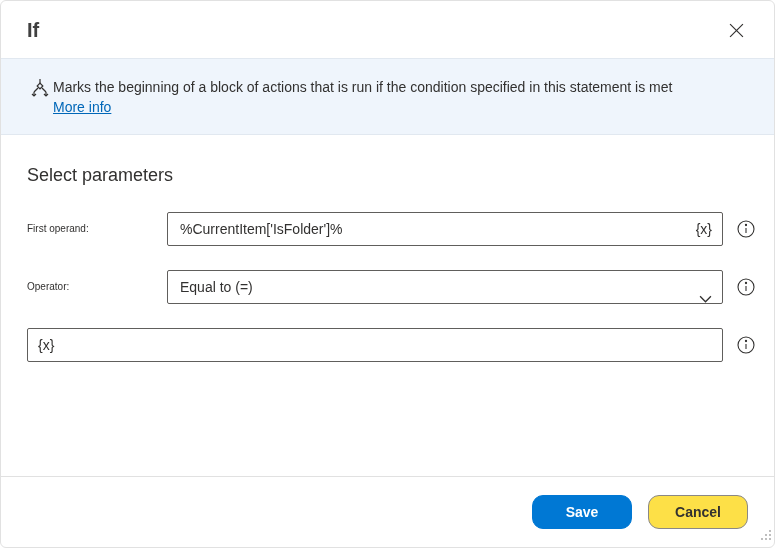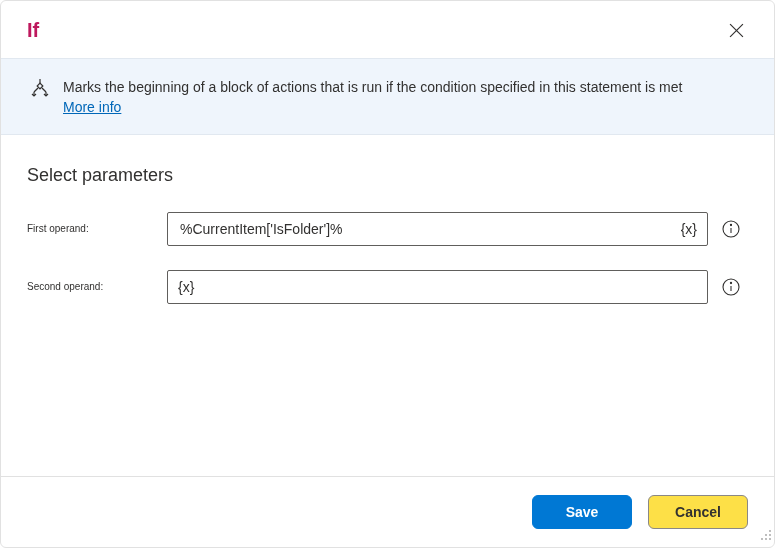--- a/index.html
+++ b/index.html
@@ -17,59 +17,59 @@
     }
     .header {
       display: flex;
       align-items: center;
       justify-content: space-between;
       padding: 16px 24px 14px 26px;
     }
     .title {
       font-size: 20px;
       font-weight: 600;
-      color: #be185d;
+      color: #404040;
     }
     .close-btn {
       background: none;
       border: none;
       cursor: pointer;
       padding: 6px;
       display: flex;
       align-items: center;
       justify-content: center;
       color: #323130;
     }
     .info-banner {
       background: #eff5fc;
       border-top: 1px solid #e1e8f0;
       border-bottom: 1px solid #e1e8f0;
       display: flex;
       align-items: flex-start;
-      gap: 14px;
+      gap: 4px;
       padding: 18px 26px 16px 30px;
     }
     .banner-icon {
       color: #323130;
       flex-shrink: 0;
       margin-top: 2px;
     }
     .banner-text {
       font-size: 14px;
       color: #323130;
       line-height: 1.45;
     }
     .more-info {
       color: #0067b8;
       text-decoration: underline;
       cursor: pointer;
     }
     .content {
       flex: 1;
-      padding: 30px 32px 20px 26px;
+      padding: 30px 17px 20px 26px;
       overflow: auto;
     }
     .section-title {
       font-size: 18px;
       font-weight: 400;
       color: #323130;
       margin-bottom: 26px;
     }
     .param-row {
       display: flex;
@@ -143,21 +143,21 @@
     .footer {
       border-top: 1px solid #e1e1e1;
       padding: 18px 26px;
       display: flex;
       justify-content: flex-end;
       gap: 16px;
     }
     .btn {
       min-width: 100px;
       height: 34px;
-      border-radius: 6px;
+      border-radius: 11px;
       font-size: 14px;
       font-weight: 600;
       cursor: pointer;
       border: 1px solid transparent;
       font-family: inherit;
     }
     .btn-primary {
       background: #0078d4;
       color: #fff;
       border-color: #0078d4;
@@ -218,23 +218,40 @@
     </div>
     <button class="info-icon-btn">
       <svg width="18" height="18" viewBox="0 0 18 18" fill="none" stroke="currentColor" stroke-width="1.1">
           <circle cx="9" cy="9" r="8"></circle>
           <line x1="9" y1="8" x2="9" y2="13"></line>
           <circle cx="9" cy="5" r="0.6" fill="currentColor"></circle>
         </svg>
     </button>
   </div>
 
-
   <div class="param-row">
-    <div class="param-label">Second operand:</div>
+    <div class="param-label">Operator:</div>
+    <div class="input-wrap">
+      <div class="select-input">Equal to (=)</div>
+      <span class="chevron">
+        <svg width="13" height="8" viewBox="0 0 12 7" fill="none" stroke="currentColor" stroke-width="1.2">
+            <polyline points="1,1 6,6 11,1"></polyline>
+          </svg>
+      </span>
+    </div>
+    <button class="info-icon-btn">
+      <svg width="18" height="18" viewBox="0 0 18 18" fill="none" stroke="currentColor" stroke-width="1.1">
+          <circle cx="9" cy="9" r="8"></circle>
+          <line x1="9" y1="8" x2="9" y2="13"></line>
+          <circle cx="9" cy="5" r="0.6" fill="currentColor"></circle>
+        </svg>
+    </button>
+  </div>
+
+  <div class="param-row">
     <div class="input-wrap">
       <button class="var-btn">{x}</button>
     </div>
     <button class="info-icon-btn">
       <svg width="18" height="18" viewBox="0 0 18 18" fill="none" stroke="currentColor" stroke-width="1.1">
           <circle cx="9" cy="9" r="8"></circle>
           <line x1="9" y1="8" x2="9" y2="13"></line>
           <circle cx="9" cy="5" r="0.6" fill="currentColor"></circle>
         </svg>
     </button>

